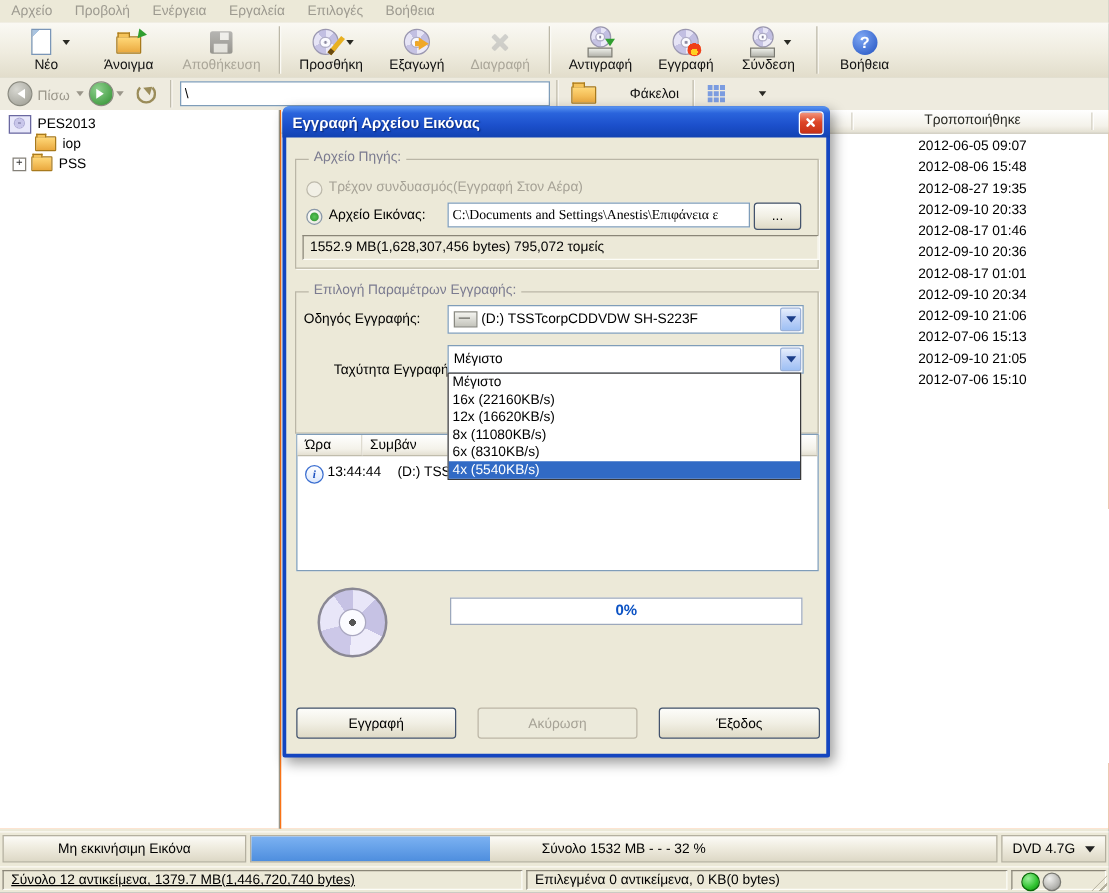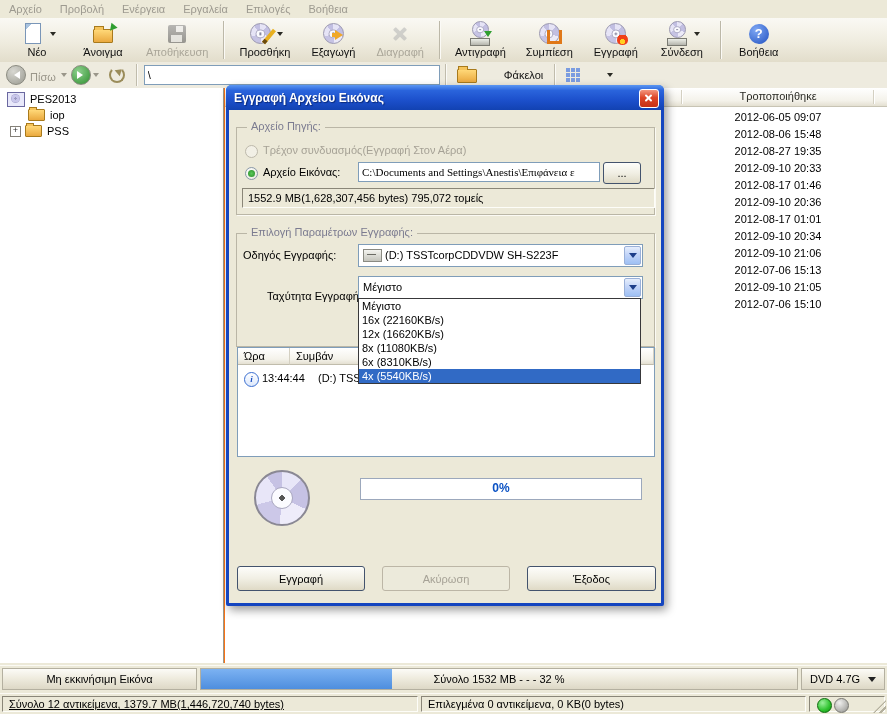--- a/index.html
+++ b/index.html
@@ -243,29 +243,20 @@
             <span class="gdown"></span>
             <span class="drv"></span>
           </span>
         </div>
       <span class="tlabel">Αντιγραφή</span>
     </div>
     <div class="tbtn">
       <div class="tb-top">
           <span class="ticon">
             <span class="disc18"></span>
-            <span class="clamp"></span>
-          </span>
-        </div>
-      <span class="tlabel">Συμπίεση</span>
-    </div>
-    <div class="tbtn">
-      <div class="tb-top">
-          <span class="ticon">
-            <span class="disc18"></span>
             <span class="flame"></span>
           </span>
         </div>
       <span class="tlabel">Εγγραφή</span>
     </div>
     <div class="tbtn">
       <div class="tb-top">
           <span class="ticon">
             <span class="disc18" style="width:15px;height:15px;margin-bottom:8px;"></span>
             <span class="drv"></span>

